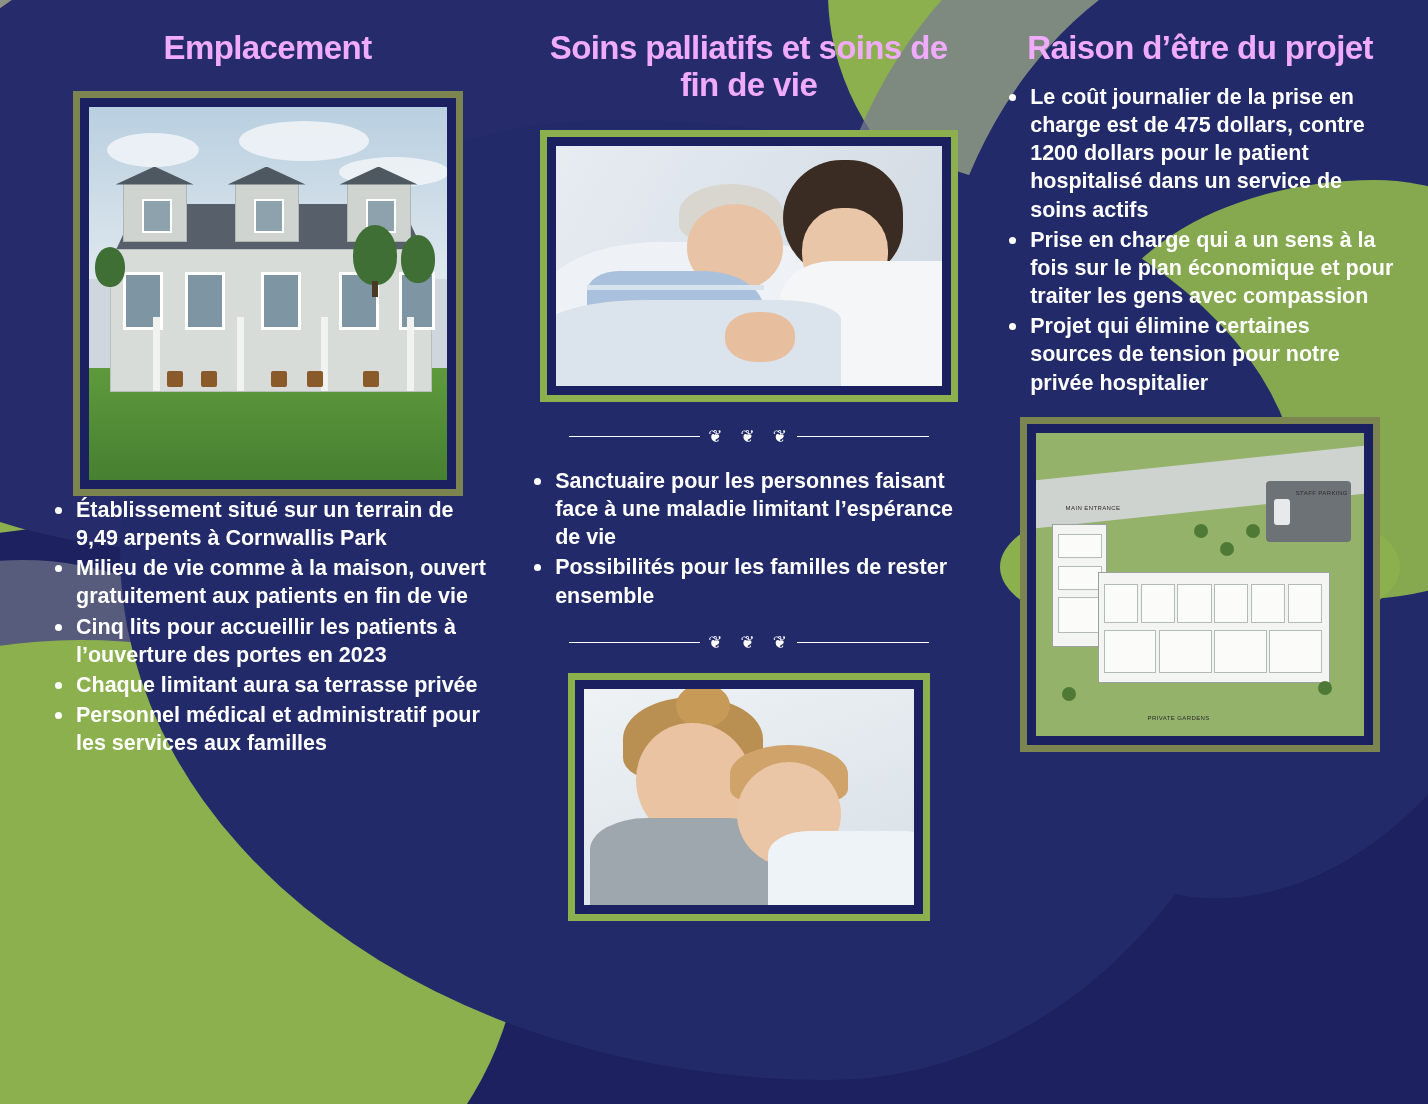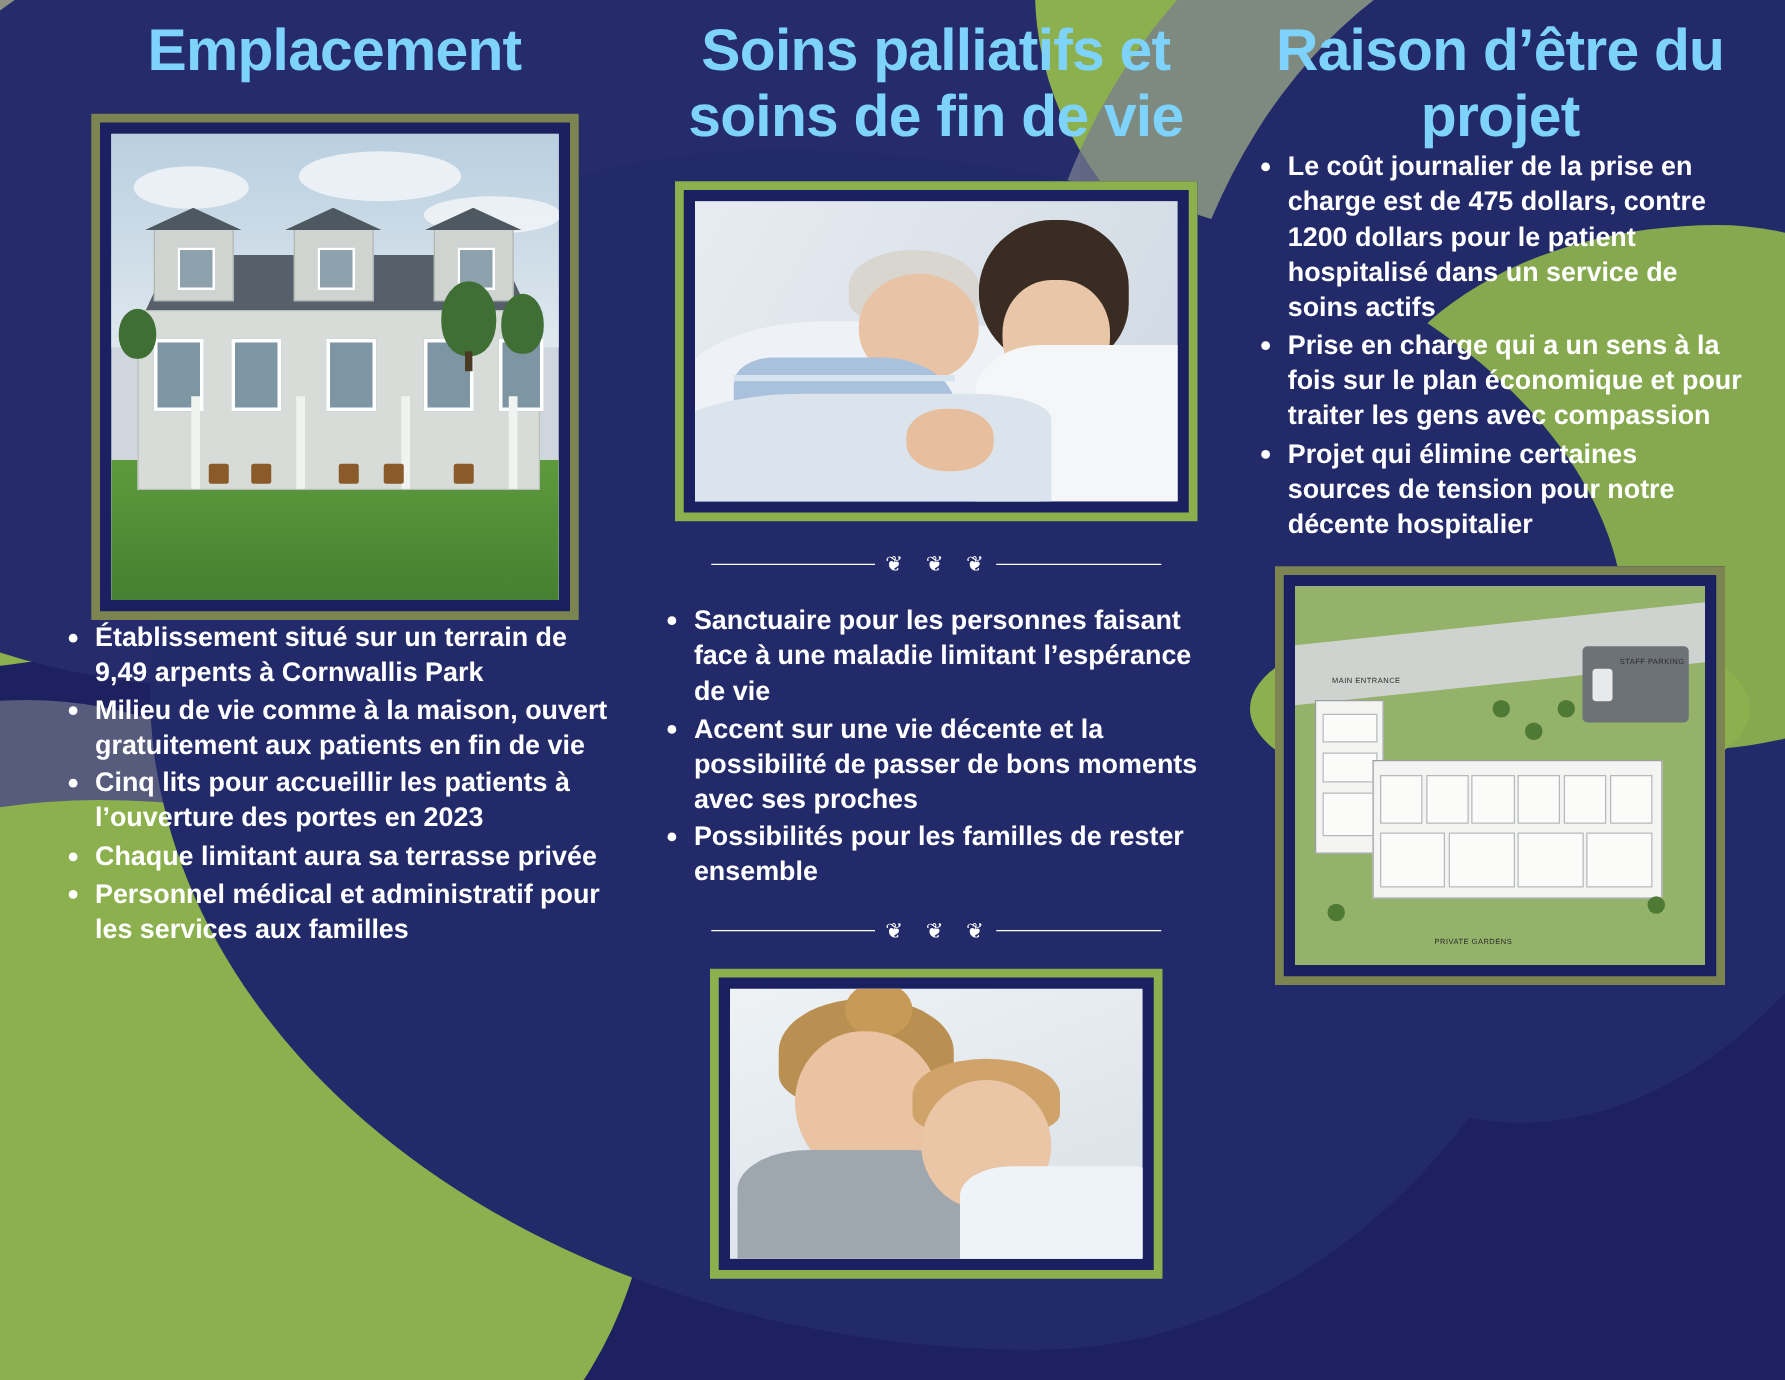--- a/index.html
+++ b/index.html
@@ -167,27 +167,27 @@
     padding: 14px 24px 0 24px;
   }
   .col {
     box-sizing: border-box;
   }
   .col-1 { width: 500px; padding: 0 30px 0 24px; }
   .col-2 { width: 470px; padding: 0 10px; }
   .col-3 { width: 430px; padding: 0 6px 0 22px; }
 
   h2.heading {
-    font-size: 47px;
+    font-size: 33px;
     line-height: 1.12;
     font-weight: bold;
     letter-spacing: -0.6px;
-    margin: 0;
+    margin: 16px;
     text-align: center;
-    color: #7dd3fc;
+    color: #f0abfc;
   }
   .heading-emplacement {
     margin-top: 112px;
     font-size: 42px;
   }
   .heading-soins {
     margin-top: 26px;
   }
   .heading-raison {
     margin-top: 24px;
@@ -469,21 +469,20 @@
     <div class="divider">
       <span class="line"></span>
       <span class="orn">❦</span>
       <span class="orn">❦</span>
       <span class="orn">❦</span>
       <span class="line"></span>
     </div>
 
     <ul class="bullets bullets-soins">
       <li>Sanctuaire pour les personnes faisant face à une maladie limitant l’espérance de vie</li>
-      <li>Accent sur une vie décente et la possibilité de passer de bons moments avec ses proches</li>
       <li>Possibilités pour les familles de rester ensemble</li>
     </ul>
 
     <div class="divider divider-2">
       <span class="line"></span>
       <span class="orn">❦</span>
       <span class="orn">❦</span>
       <span class="orn">❦</span>
       <span class="line"></span>
     </div>
@@ -501,21 +500,21 @@
       </div>
     </div>
   </div>
 
   <div class="col col-3">
     <h2 class="heading heading-raison">Raison d’être du projet</h2>
 
     <ul class="bullets bullets-raison">
       <li>Le coût journalier de la prise en charge est de 475 dollars, contre 1200 dollars pour le patient hospitalisé dans un service de soins actifs</li>
       <li>Prise en charge qui a un sens à la fois sur le plan économique et pour traiter les gens avec compassion</li>
-      <li>Projet qui élimine certaines sources de tension pour notre décente hospitalier</li>
+      <li>Projet qui élimine certaines sources de tension pour notre privée hospitalier</li>
     </ul>
 
 
     <div class="frame frame-plan">
       <div class="frame-inner">
         <div class="plan-bg"></div>
         <div class="plan-road"></div>
         <div class="plan-parking">
           <div class="plan-car" style="left:8px;top:18px;"></div>
         </div>

